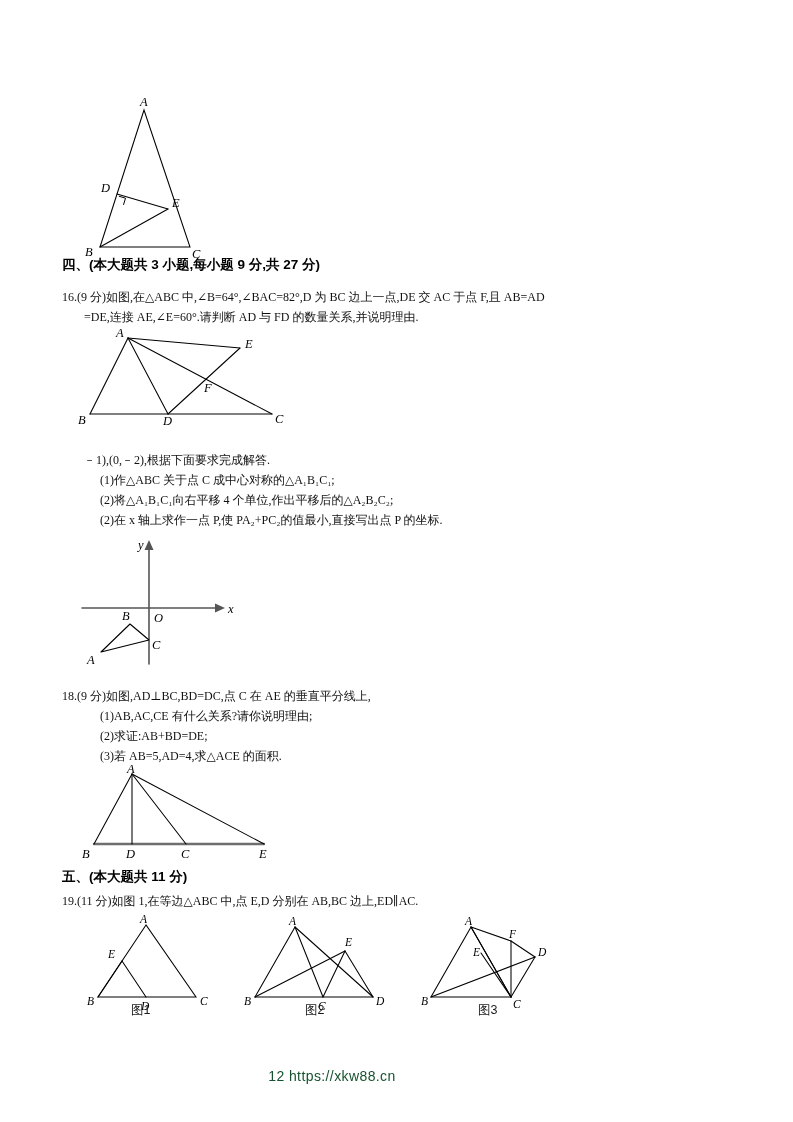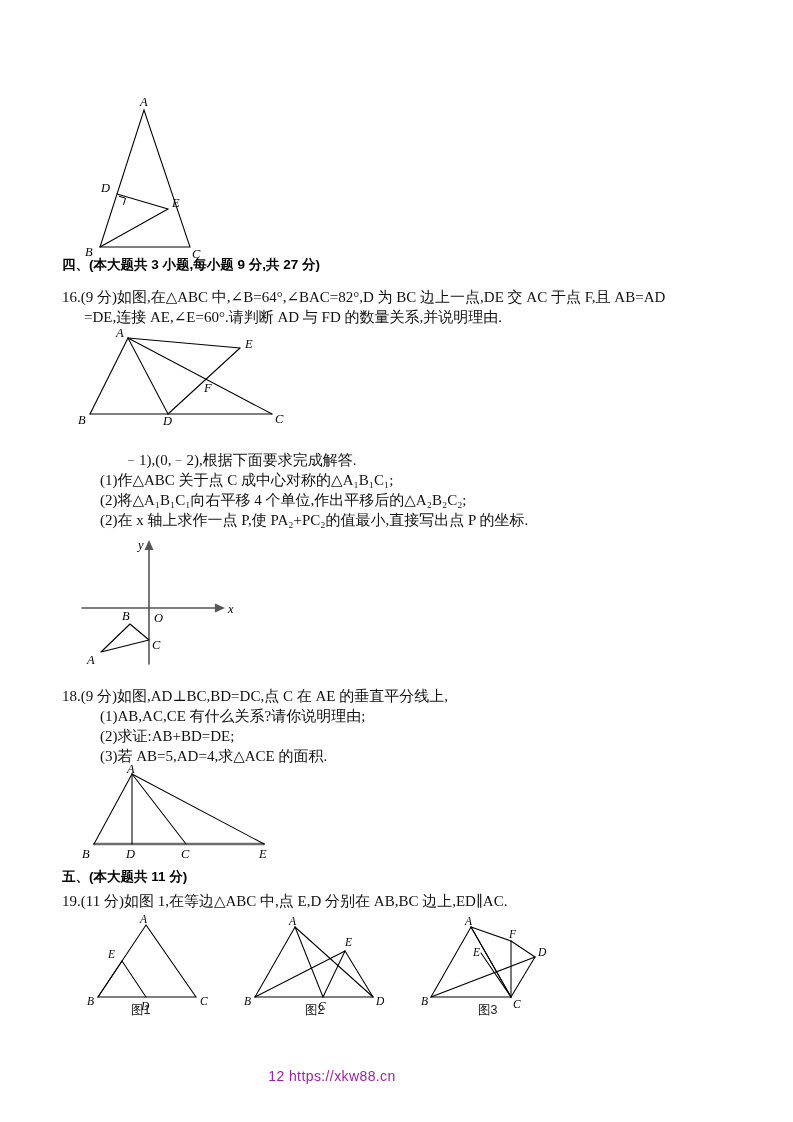--- a/index.html
+++ b/index.html
@@ -25,21 +25,21 @@
   
   .section-head {
     font-family: "Liberation Sans", sans-serif;
     font-weight: bold;
     font-size: 13.5px;
     letter-spacing: 0px;
     color: #000;
     white-space: nowrap;
   }
   .qline {
-    font-size: 15px;
+    font-size: 12px;
     line-height: 20px;
     color: #111;
     white-space: nowrap;
   }
 
   
   .fig {
     position: absolute;
   }
   .fig svg { display: block; overflow: visible; }
@@ -64,21 +64,21 @@
   }
 
   
   .watermark {
     position: absolute;
     left: 0;
     width: 664px;
     text-align: center;
     font-family: "Liberation Sans", sans-serif;
     font-size: 14px;
-    color: #a21caf;
+    color: #14532d;
     letter-spacing: 0.4px;
     white-space: nowrap;
   }
 </style>
 </head>
 <body>
 
 <div class="page">
 
   <div class="fig" style="left:72px; top:92px;">
@@ -118,21 +118,21 @@
       </g>
       <text class="lbl" x="36" y="11">A</text>
       <text class="lbl" x="165" y="22">E</text>
       <text class="lbl" x="124" y="66">F</text>
       <text class="lbl" x="-2" y="98">B</text>
       <text class="lbl" x="83" y="99">D</text>
       <text class="lbl" x="195" y="97">C</text>
     </svg>
   </div>
 
-  <div class="qline" style="position:absolute; left:84px; top:450px;margin-left:40px;">﹣1),(0,﹣2),根据下面要求完成解答.</div>
+  <div class="qline" style="position:absolute; left:84px; top:450px;">﹣1),(0,﹣2),根据下面要求完成解答.</div>
   <div class="qline" style="position:absolute; left:100px; top:470px;">(1)作△ABC 关于点 C 成中心对称的△A₁B₁C₁;</div>
   <div class="qline" style="position:absolute; left:100px; top:490px;">(2)将△A₁B₁C₁向右平移 4 个单位,作出平移后的△A₂B₂C₂;</div>
   <div class="qline" style="position:absolute; left:100px; top:510px;">(2)在 x 轴上求作一点 P,使 PA₂+PC₂的值最小,直接写出点 P 的坐标.</div>
 
   <div class="fig" style="left:78px; top:536px;">
     <svg width="170" height="132" viewBox="0 0 170 132">
       <g stroke="#555" stroke-width="1.6" fill="none" stroke-linecap="round">
 
         <path d="M71,128 L71,10"></path>
 

